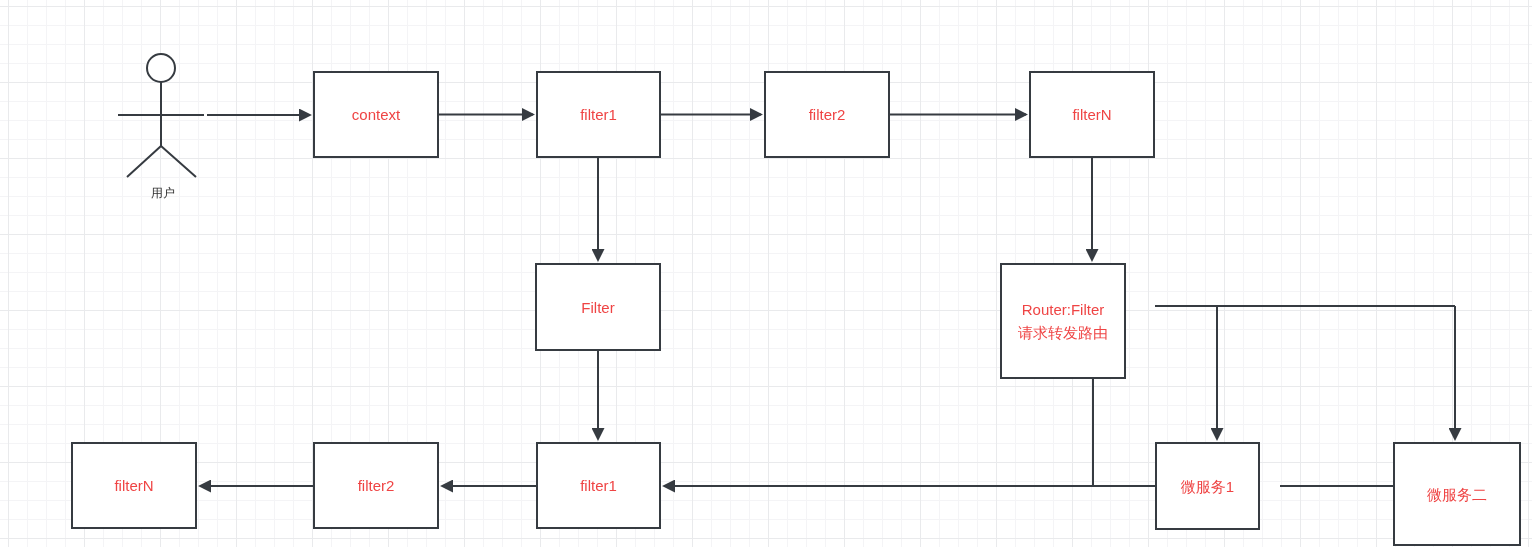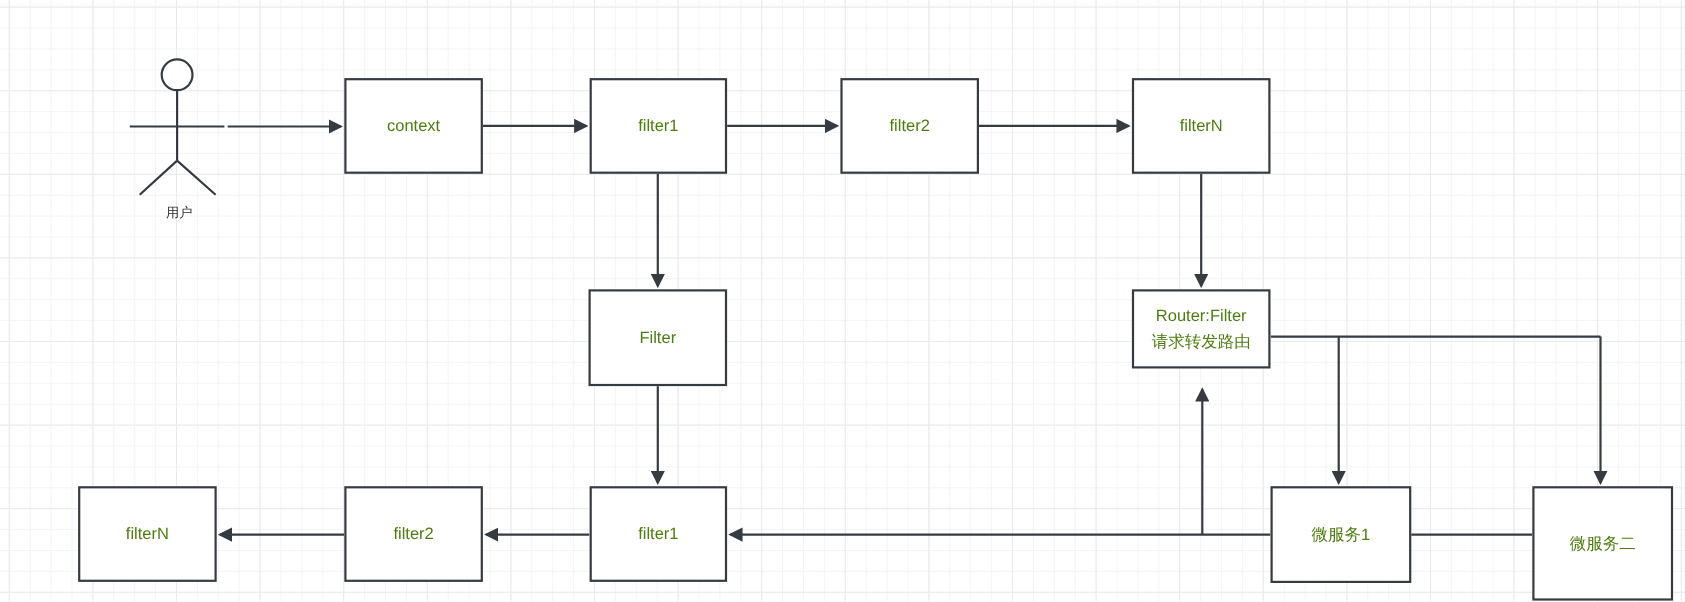--- a/index.html
+++ b/index.html
@@ -30,21 +30,21 @@
   }
   .node {
     position: absolute;
     box-sizing: border-box;
     background: #ffffff;
     border: 2px solid #363b41;
     display: flex;
     align-items: center;
     justify-content: center;
     text-align: center;
-    color: #4d7c0f;
+    color: #ef4444;
     font-size: 15px;
     line-height: 23px;
     white-space: pre-line;
   }
   .actor-label {
     position: absolute;
     left: 131px;
     top: 185px;
     width: 64px;
     text-align: center;
@@ -101,34 +101,34 @@
   <div class="node" style="left:764px;top:71px;width:126px;height:87px">
     <span>filter2</span>
   </div>
   <div class="node" style="left:1029px;top:71px;width:126px;height:87px">
     <span>filterN</span>
   </div>
 
   <div class="node" style="left:535px;top:263px;width:126px;height:88px">
     <span>Filter</span>
   </div>
-  <div class="node" style="left:1029px;top:263px;width:126px;height:72px">
+  <div class="node" style="left:1000px;top:263px;width:126px;height:116px">
     <span>Router:Filter
 请求转发路由</span>
   </div>
 
   <div class="node" style="left:71px;top:442px;width:126px;height:87px">
     <span>filterN</span>
   </div>
   <div class="node" style="left:313px;top:442px;width:126px;height:87px">
     <span>filter2</span>
   </div>
   <div class="node" style="left:536px;top:442px;width:125px;height:87px">
     <span>filter1</span>
   </div>
-  <div class="node" style="left:1155px;top:442px;width:128px;height:88px">
+  <div class="node" style="left:1155px;top:442px;width:105px;height:88px">
     <span>微服务1</span>
   </div>
   <div class="node" style="left:1393px;top:442px;width:128px;height:104px">
     <span>微服务二</span>
   </div>
 
 </div>
 
 </body></html>

